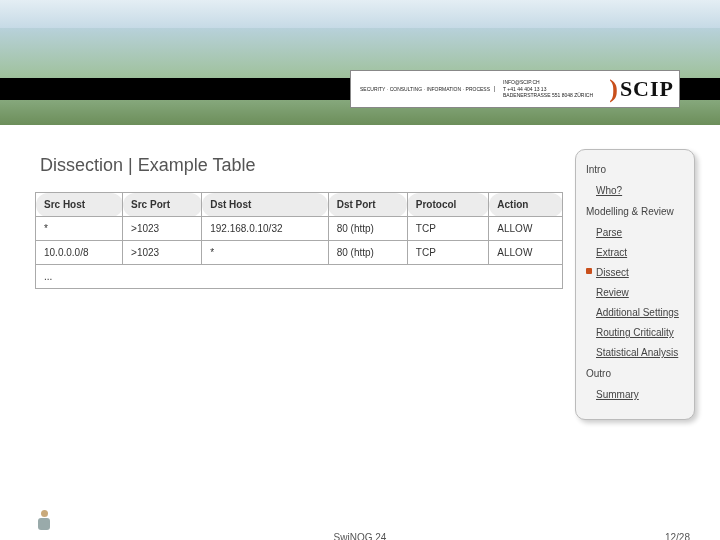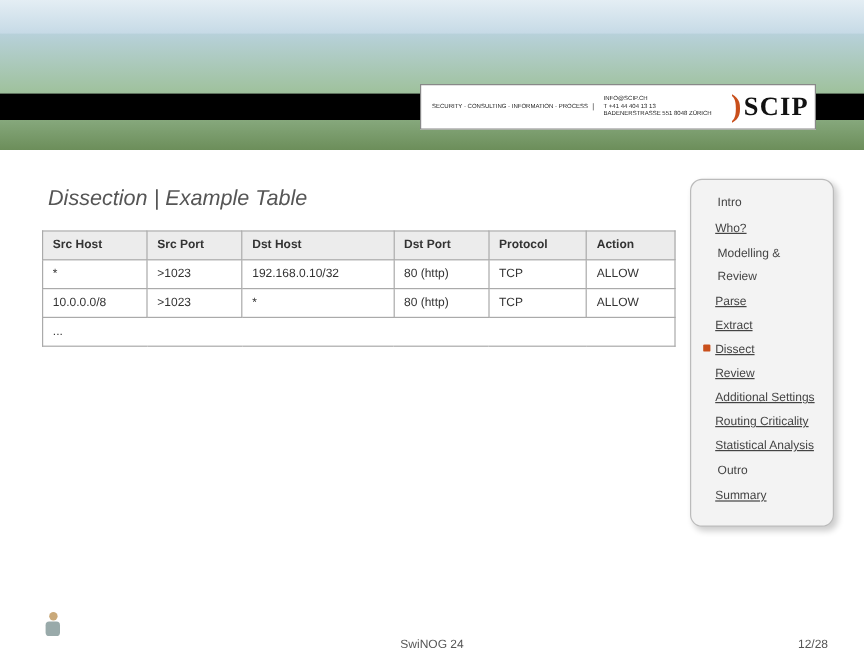--- a/index.html
+++ b/index.html
@@ -61,37 +61,37 @@
     padding:0 25px 0 35px;
     gap:12px;
   }
   .content {
     flex:1;
   }
   .slide-title {
     font-size:18px; color:#555;
     margin:8px 0 16px 5px;
     font-weight:normal;
-    font-style:italic;
   }
   table.data {
     width:100%;
     border-collapse:collapse;
     font-size:10px;
     color:#333;
   }
   table.data th, table.data td {
     border:1px solid #aaa;
     padding:6px 8px;
     text-align:left;
     vertical-align:top;
   }
   table.data th {
     background:#ececec;
     font-weight:bold;
+    border-radius:12px;
   }
   table.data td {
     background:#fff;
   }
   .ellipsis-row td {
     text-align:center;
     padding:4px;
   }
   
   .sidebar {
@@ -99,21 +99,21 @@
     font-size:10px;
     color:#444;
     background:#f3f3f3;
     border:1px solid #bbb;
     border-radius:10px;
     padding:8px 10px 14px 10px;
     box-shadow: 3px 3px 5px rgba(0,0,0,0.2);
     margin-top:2px;
     line-height:1.9;
   }
-  .sidebar .lvl0 { margin:2px 12px; }
+  .sidebar .lvl0 { margin:2px 0; }
   .sidebar .lvl1 { margin:1px 0 1px 10px; position:relative;text-decoration:underline; }
   .sidebar .lvl1.current::before {
     content:"";
     position:absolute; left:-10px; top:5px;
     width:6px; height:6px;
     background:#c94f1b;
     border-radius:1px;
   }
   
   .footer {

